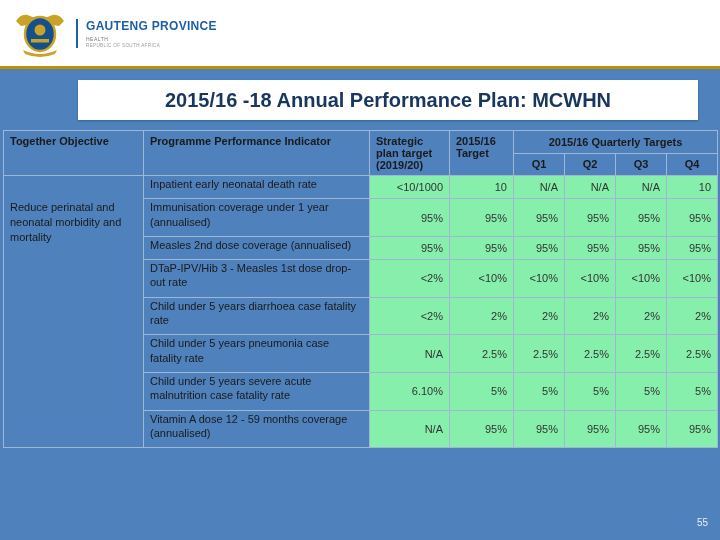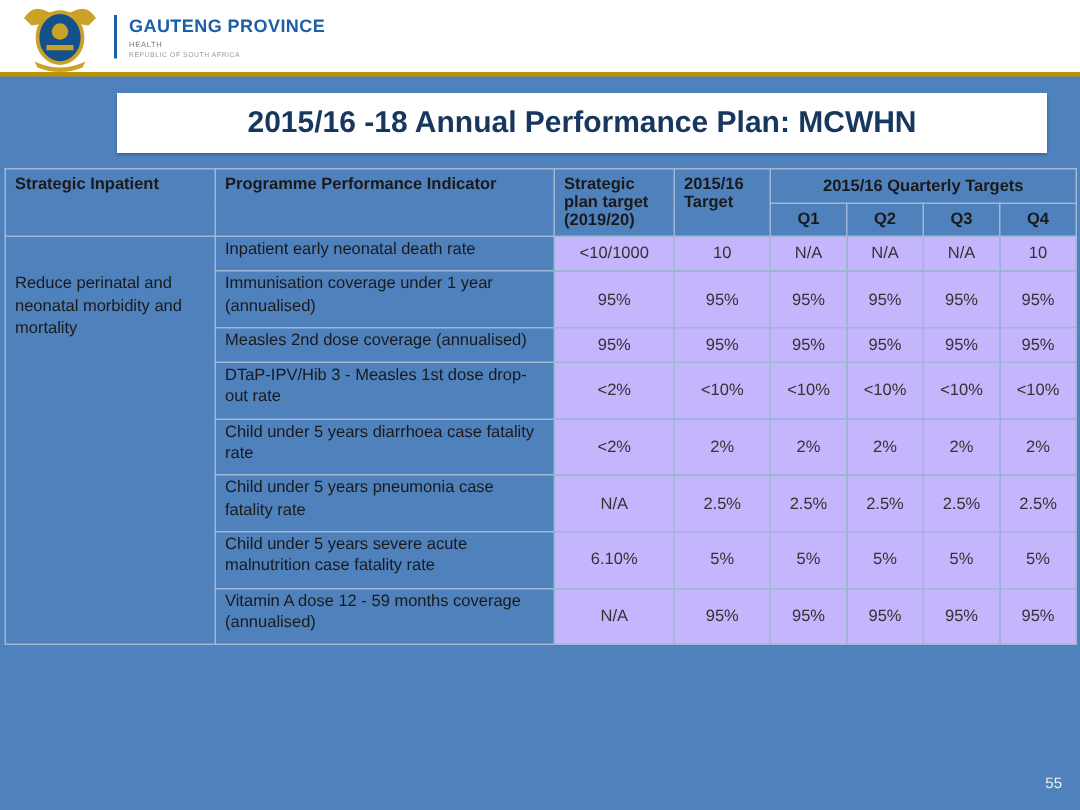--- a/index.html
+++ b/index.html
@@ -3,21 +3,21 @@
 <meta charset="utf-8">
 <style>
   html,body{margin:0;padding:0;background:#222;}
   .slide{
     width:720px;height:540px;position:relative;overflow:hidden;
     background:#4f81bd;
     font-family:"Liberation Sans", sans-serif;
   }
   
   .topbar{
-    height:48px;background:#ffffff;position:relative;
+    height:66px;background:#ffffff;position:relative;
     display:flex;align-items:center;
   }
   .logo-wrap{margin-left:12px;display:flex;align-items:center;}
   .org-block{margin-left:8px;padding-left:8px;border-left:2px solid #1b5fa8;}
   .org-name{color:#1b5fa8;font-weight:bold;font-size:12px;letter-spacing:.3px;}
   .org-dept{color:#777;font-size:5px;margin-top:3px;letter-spacing:.5px;}
   .org-country{color:#999;font-size:4.5px;margin-top:1px;letter-spacing:.4px;}
   .tagline{
     position:absolute;right:10px;top:30px;
     color:#9c7c10;font-weight:bold;font-size:11px;
@@ -37,21 +37,21 @@
     width:714px;margin:10px 3px 0 3px;
     font-size:11px;color:#1a1a1a;
   }
   th,td{border:1px solid #9fb6d4;padding:4px 6px;}
   th{font-weight:bold;text-align:left;vertical-align:top;background:transparent;}
   th.qtr-span{text-align:center;vertical-align:middle;}
   th.q{text-align:center;vertical-align:middle;}
   td.obj{vertical-align:top;background:transparent;padding-top:24px;line-height:1.35;}
   td.ind{vertical-align:middle;background:transparent;line-height:1.3;padding-top:1px;padding-bottom:7px;}
   td.val{
-    background:#c4b5fd;text-align:center;vertical-align:middle;
+    background:#86efac;text-align:right;vertical-align:middle;
     color:#333;
   }
   
   .page-number{
     position:absolute;right:12px;bottom:12px;
     color:#e8edf5;font-size:10px;
   }
 </style>
 </head>
 <body>
@@ -86,21 +86,21 @@
         <col style="width:226px">
         <col style="width:80px">
       <col style="width:64px">
         <col style="width:51px">
         <col style="width:51px">
       <col style="width:51px">
         <col style="width:51px">
     </colgroup>
     <thead>
       <tr>
-        <th rowspan="2">Strategic Inpatient</th>
+        <th rowspan="2">Together Objective</th>
         <th rowspan="2">Programme Performance Indicator</th>
         <th rowspan="2">Strategic plan target (2019/20)</th>
         <th rowspan="2">2015/16 Target</th>
         <th colspan="4" class="qtr-span">2015/16 Quarterly Targets</th>
       </tr>
       <tr>
         <th class="q">Q1</th>
         <th class="q">Q2</th>
         <th class="q">Q3</th>
         <th class="q">Q4</th>

